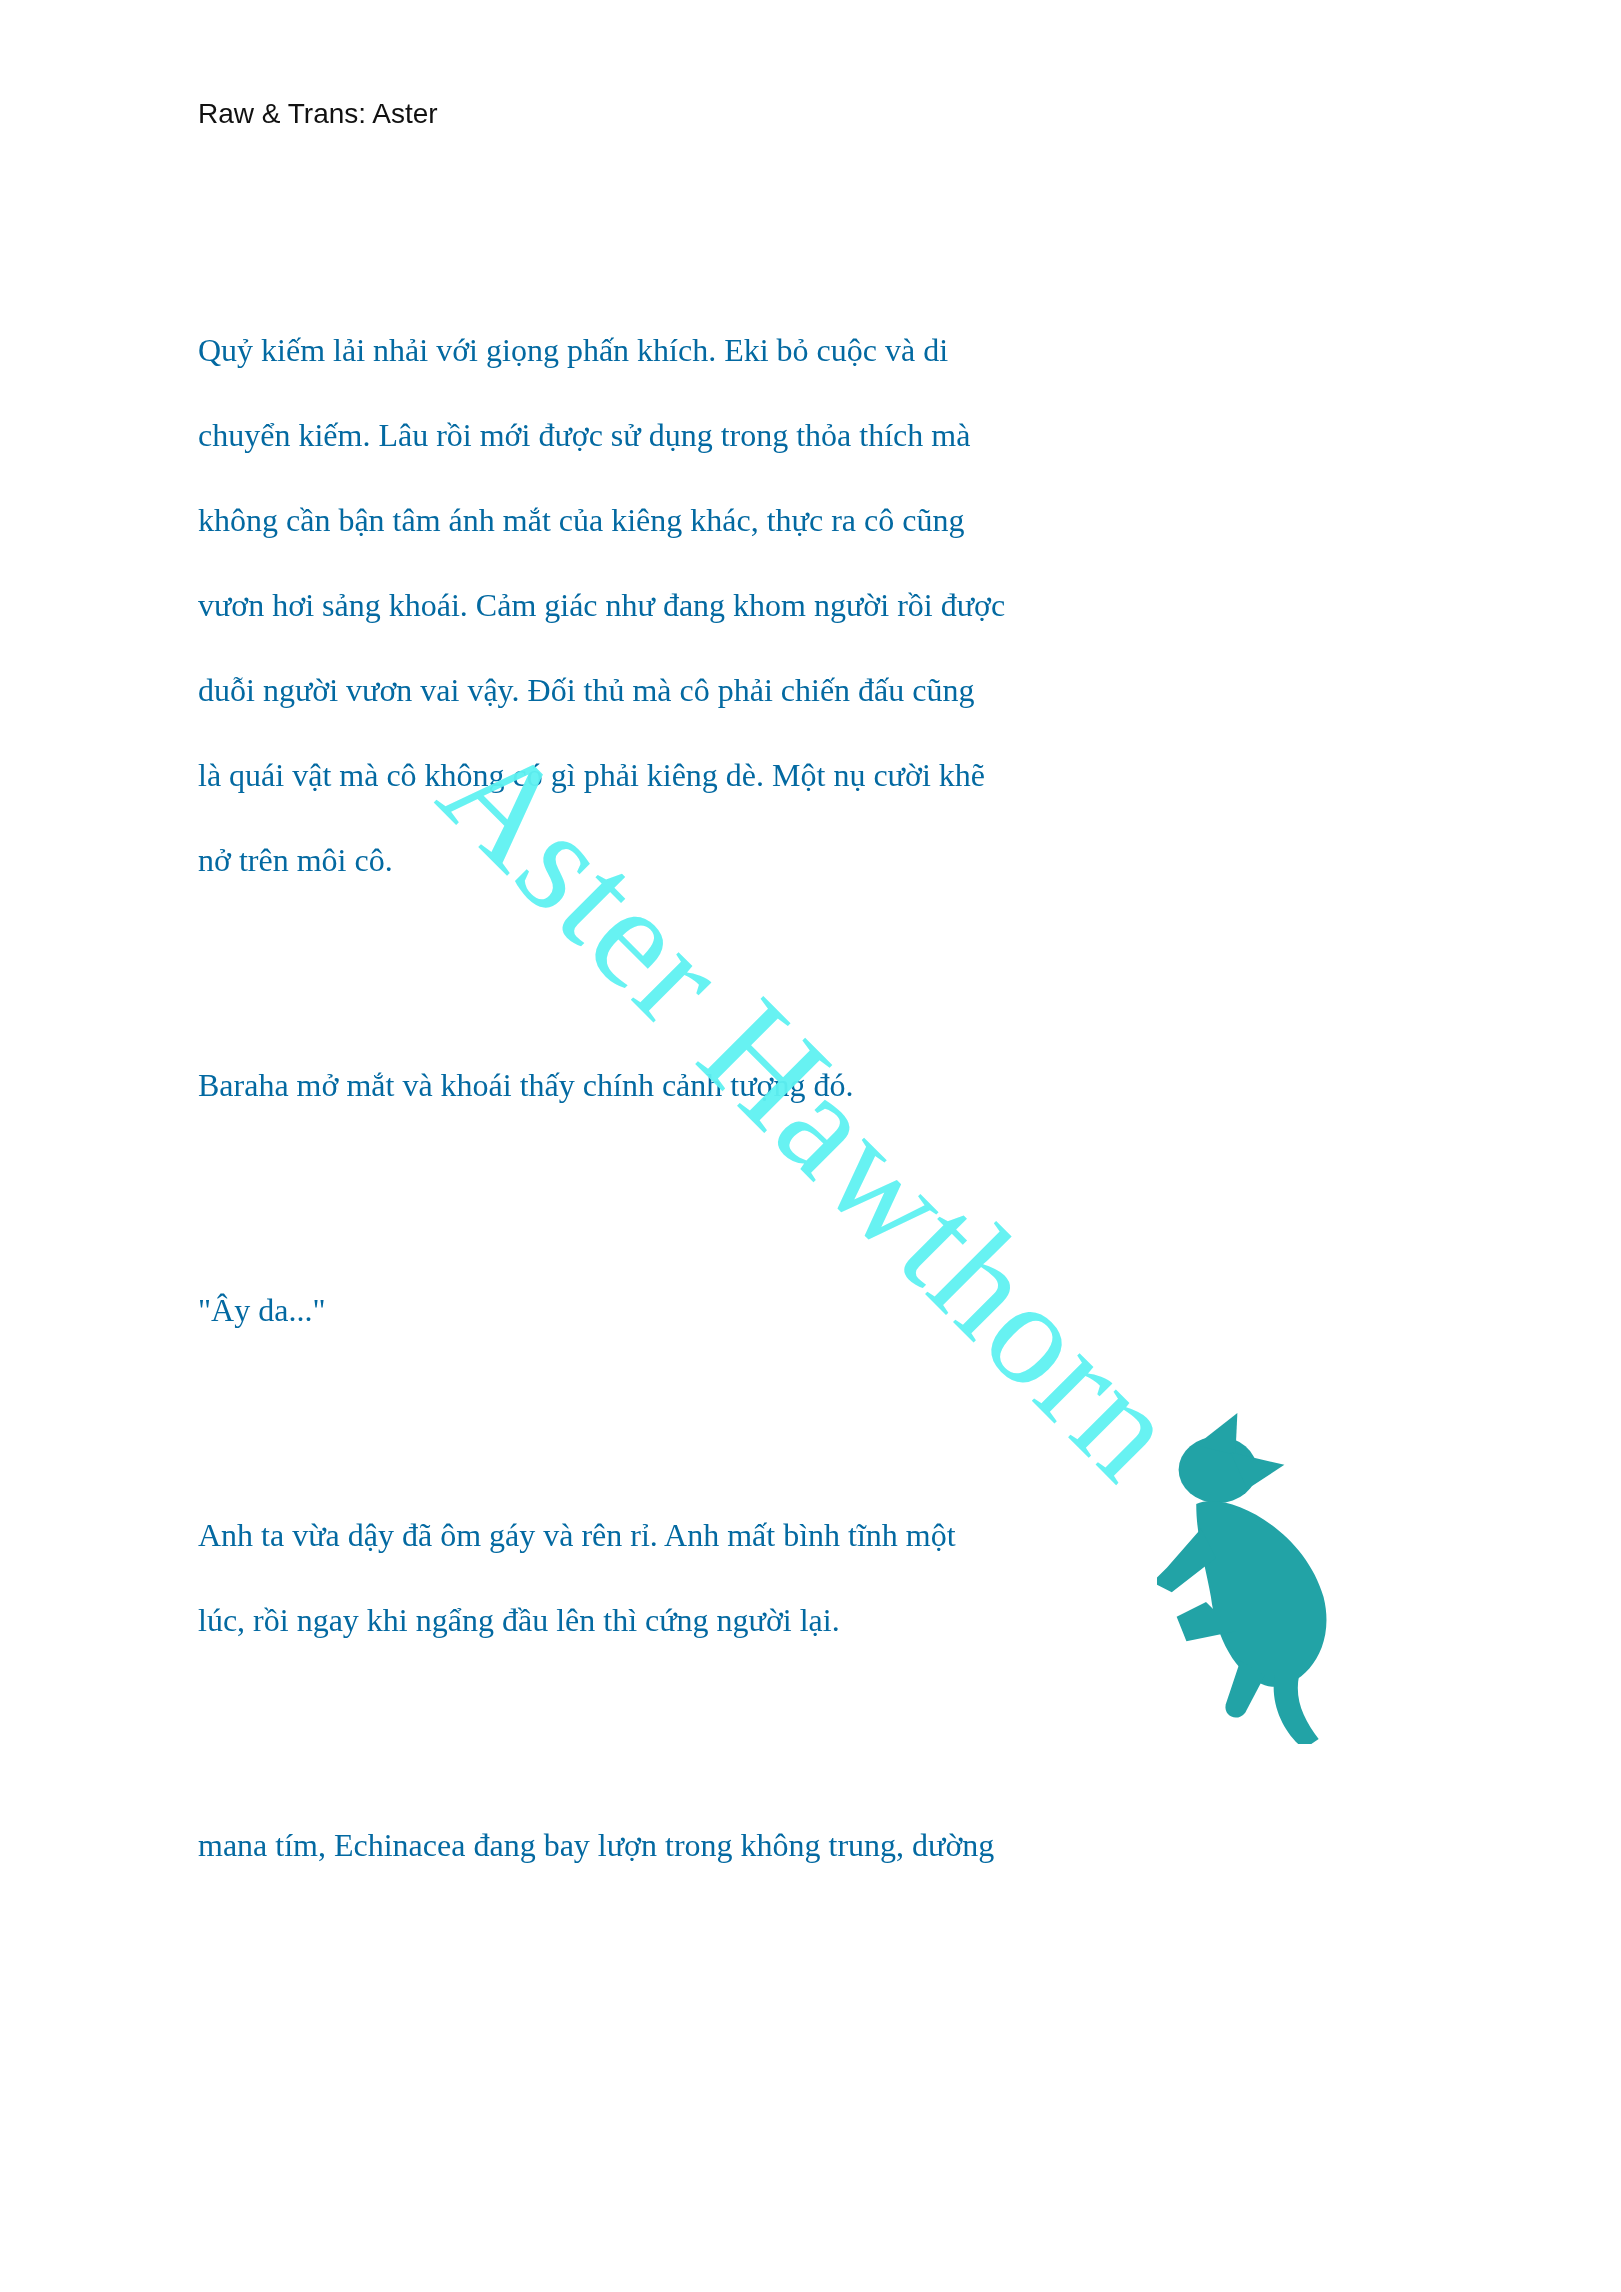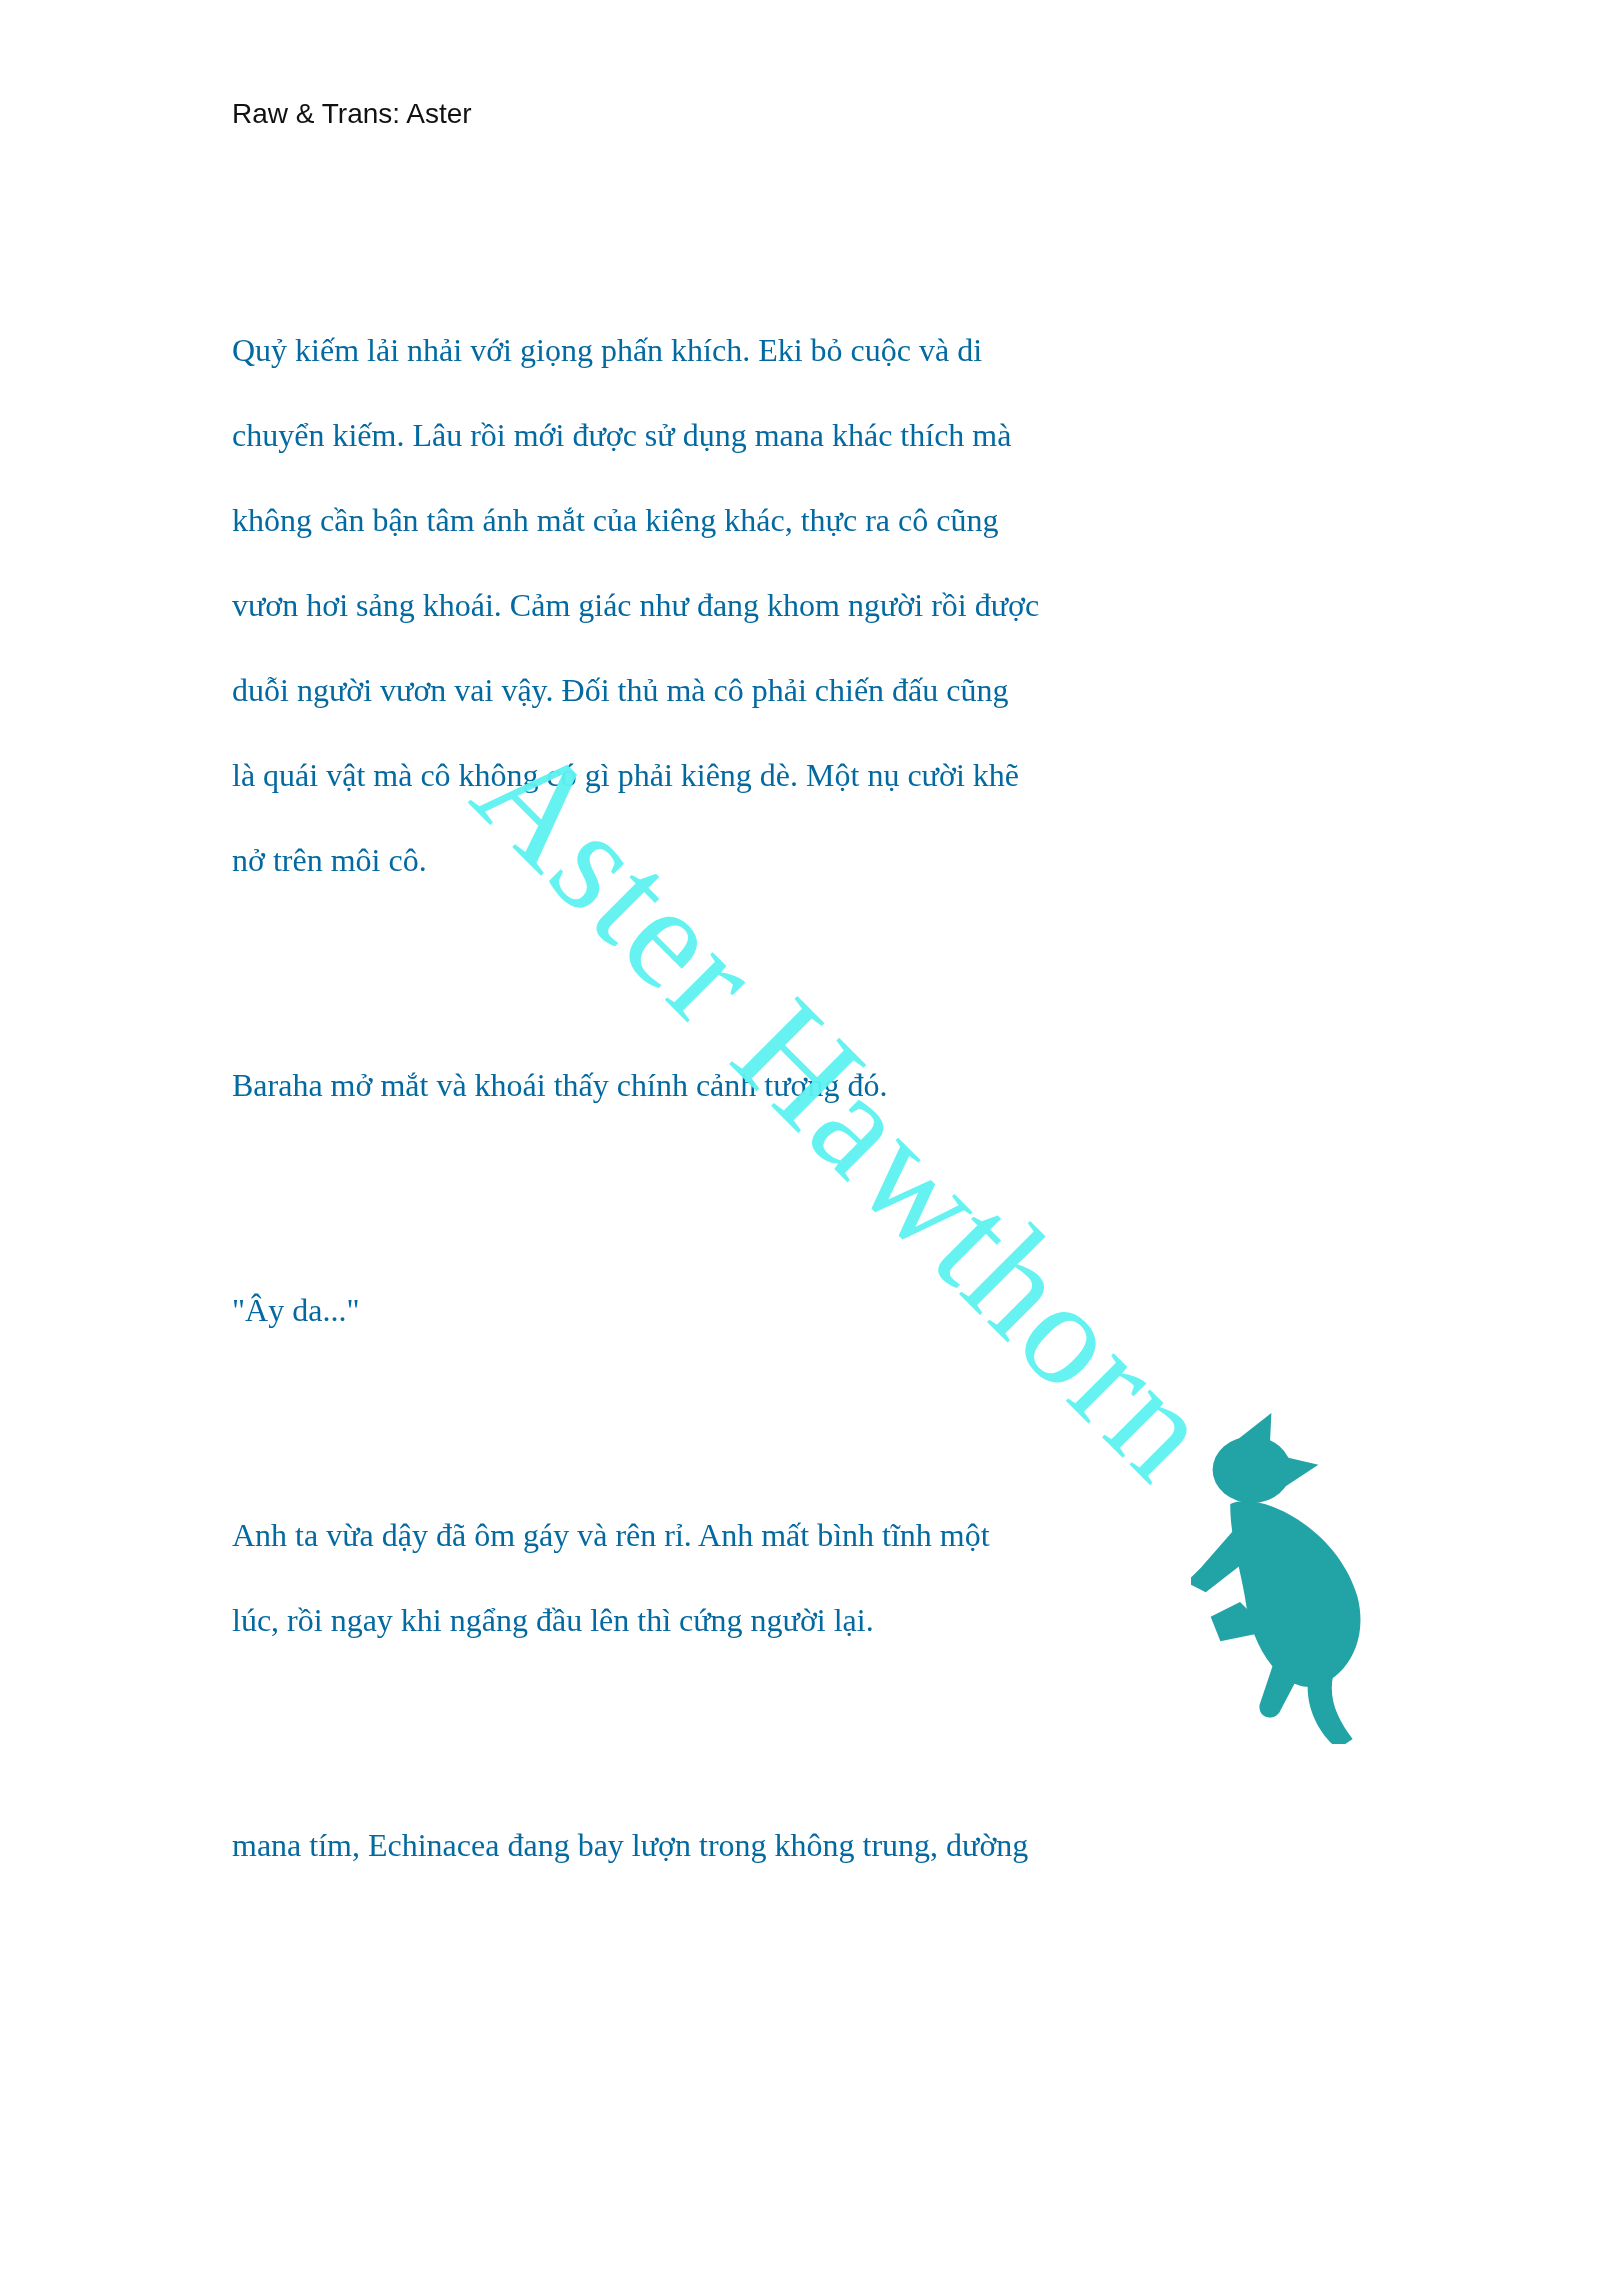--- a/index.html
+++ b/index.html
@@ -1,17 +1,17 @@
 <!DOCTYPE html>
 <html><head>
   <meta charset="utf-8">
   <style>
     html, body { margin: 0; padding: 0; background: #ffffff; }
     body { width: 1621px; height: 2293px; position: relative; overflow: hidden; }
-    .page { position: absolute; left: 0; top: 0; width: 1368px; height: 2293px; background: #fff; margin-left: 34px; }
+    .page { position: absolute; left: 0; top: 0; width: 1368px; height: 2293px; background: #fff; }
     .header {
       position: absolute; left: 198px; top: 98px;
       font-family: "Liberation Sans", sans-serif; font-size: 28px; color: #111;
       margin: 0;
     }
     .body-text {
       position: absolute; left: 198px; top: 308px; width: 1274px;
       font-family: "Liberation Serif", serif; font-size: 32px; line-height: 85px; color: #0369a1;
       letter-spacing: 0px;
     }
@@ -33,21 +33,21 @@
   </style>
 </head>
 <body>
 
 <div class="page">
   <p class="header">Raw &amp; Trans: Aster</p>
 
   <div class="body-text text-layer">
     <div class="para">
       <span class="line">Quỷ kiếm lải nhải với giọng phấn khích. Eki bỏ cuộc và di</span>
-      <span class="line">chuyển kiếm. Lâu rồi mới được sử dụng mana khác thích mà</span>
+      <span class="line">chuyển kiếm. Lâu rồi mới được sử dụng trong thỏa thích mà</span>
       <span class="line">không cần bận tâm ánh mắt của kiêng khác, thực ra cô cũng</span>
       <span class="line">vươn hơi sảng khoái. Cảm giác như đang khom người rồi được</span>
       <span class="line">duỗi người vươn vai vậy. Đối thủ mà cô phải chiến đấu cũng</span>
       <span class="line">là quái vật mà cô không có gì phải kiêng dè. Một nụ cười khẽ</span>
       <span class="line">nở trên môi cô.</span>
     </div>
     <div class="gap1"></div>
     <div class="para">
       <span class="line">Baraha mở mắt và khoái thấy chính cảnh tượng đó.</span>
     </div>

